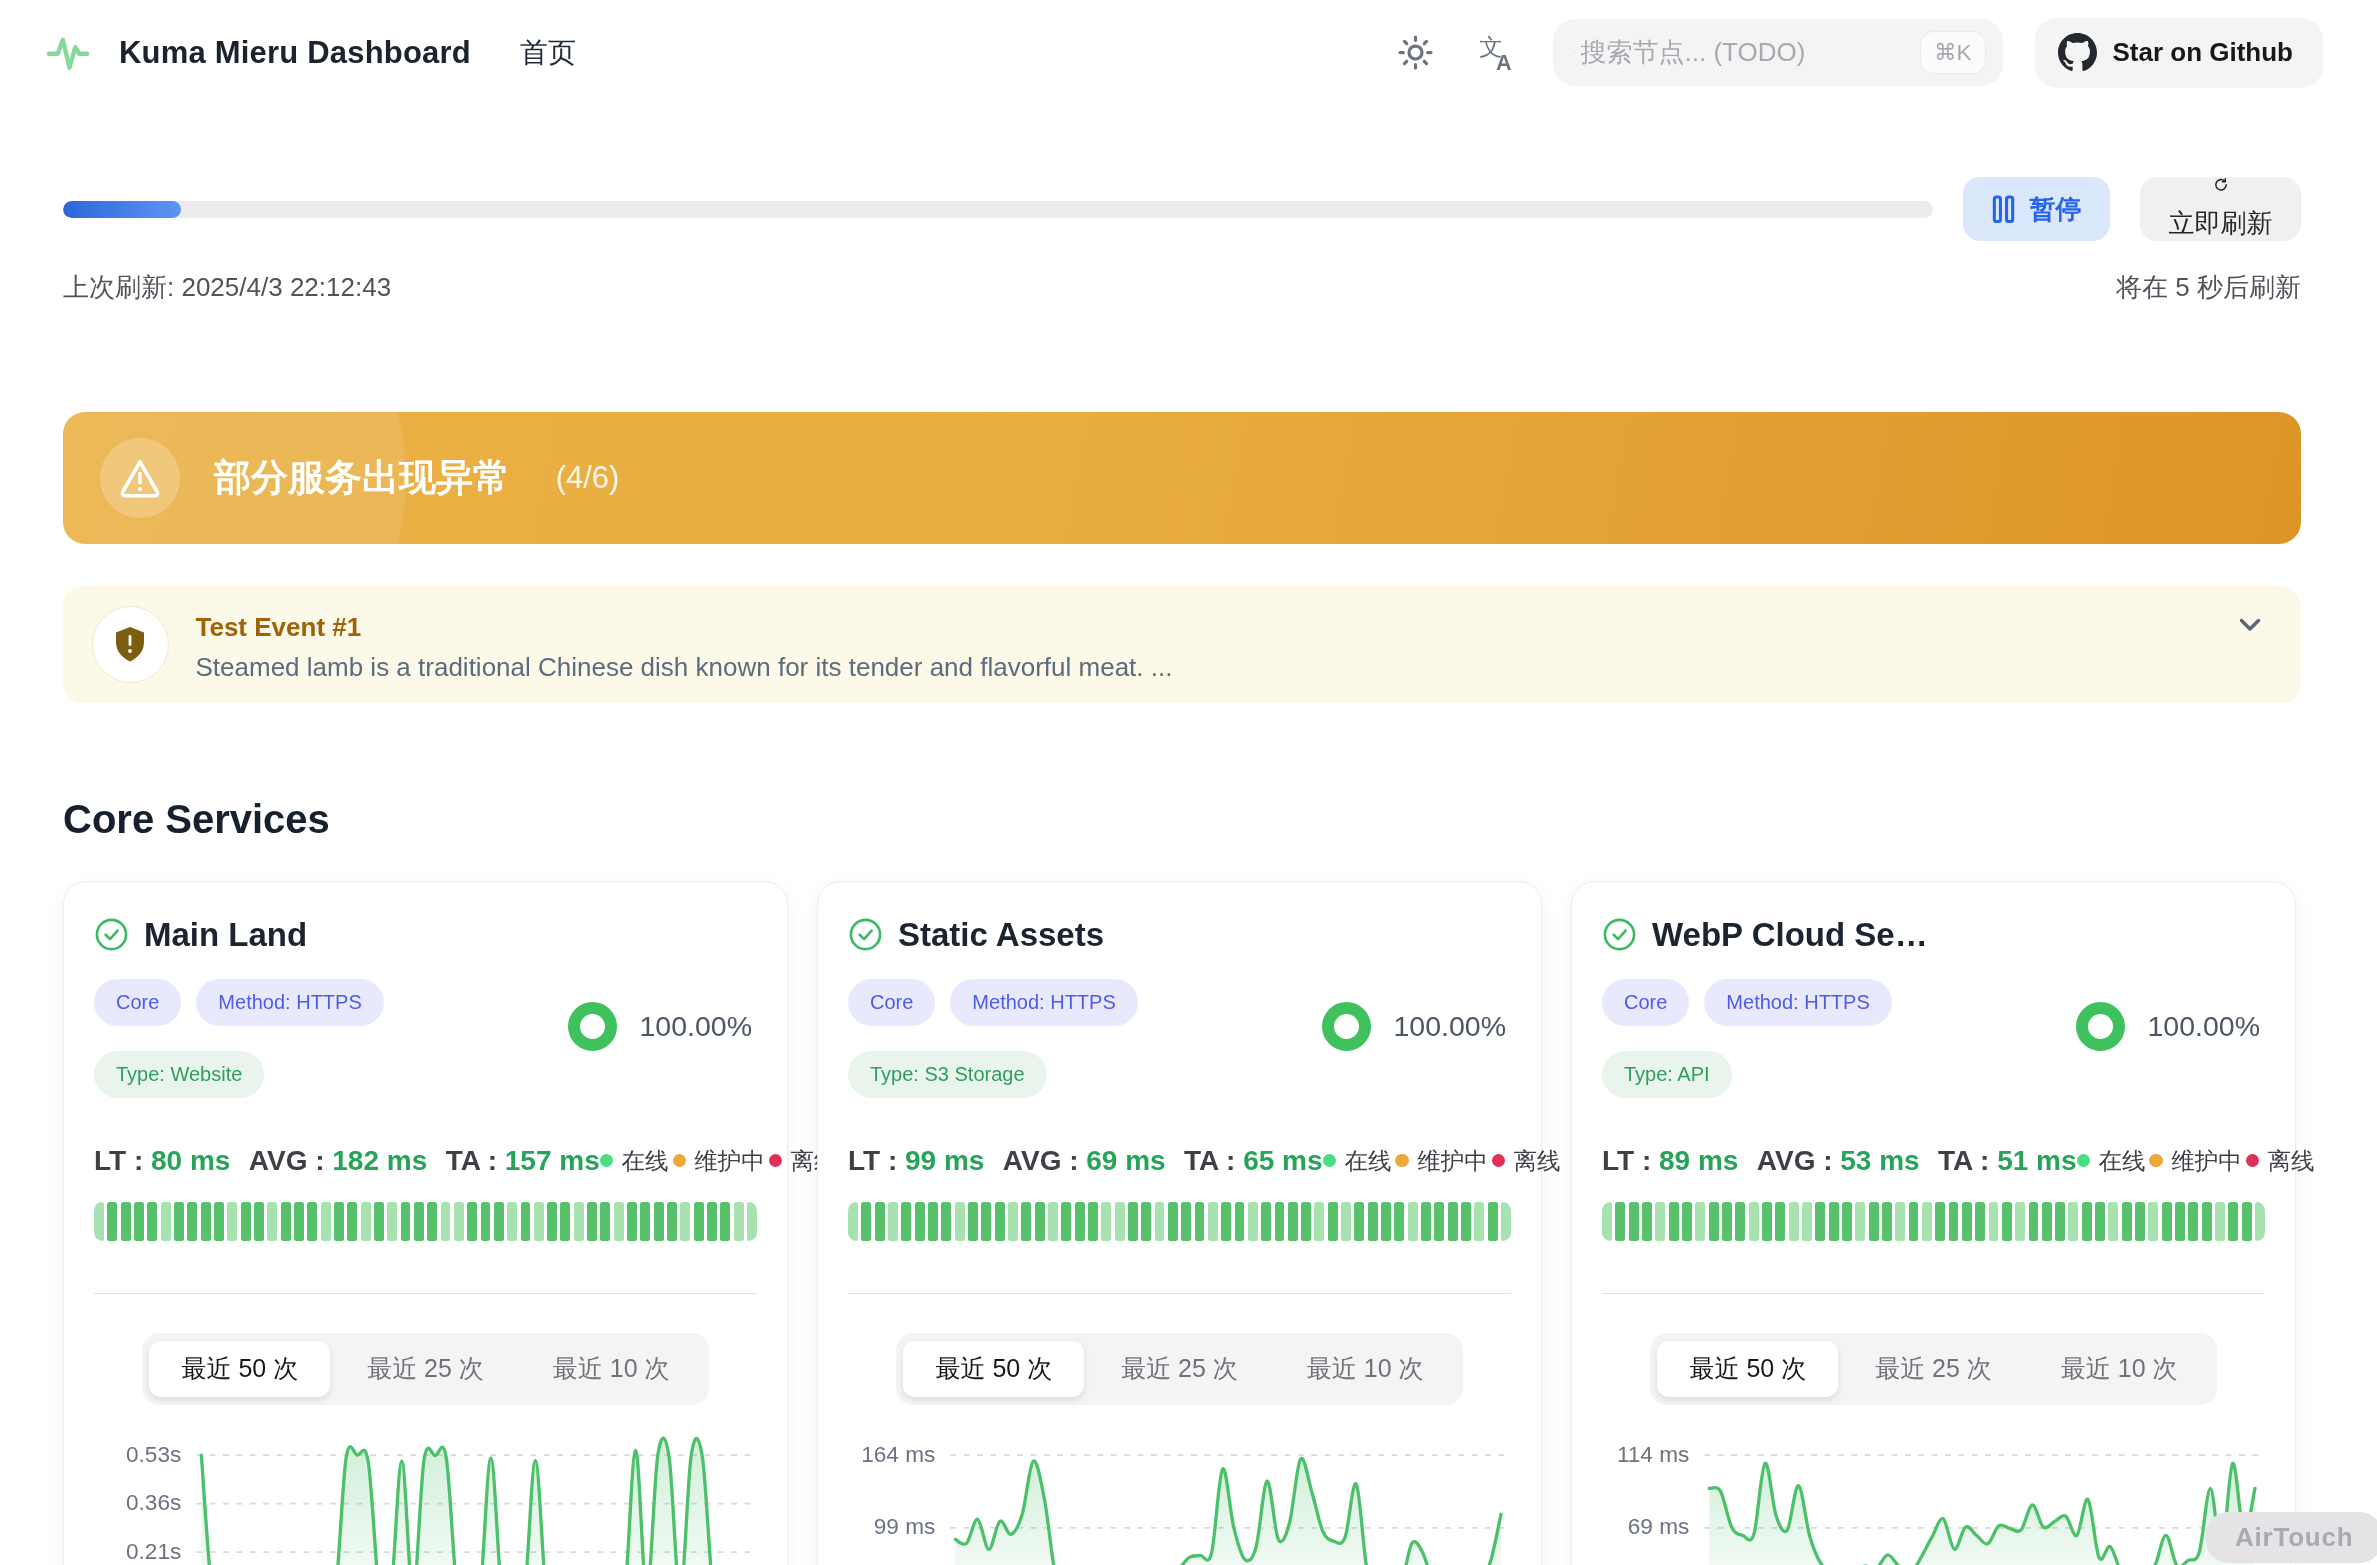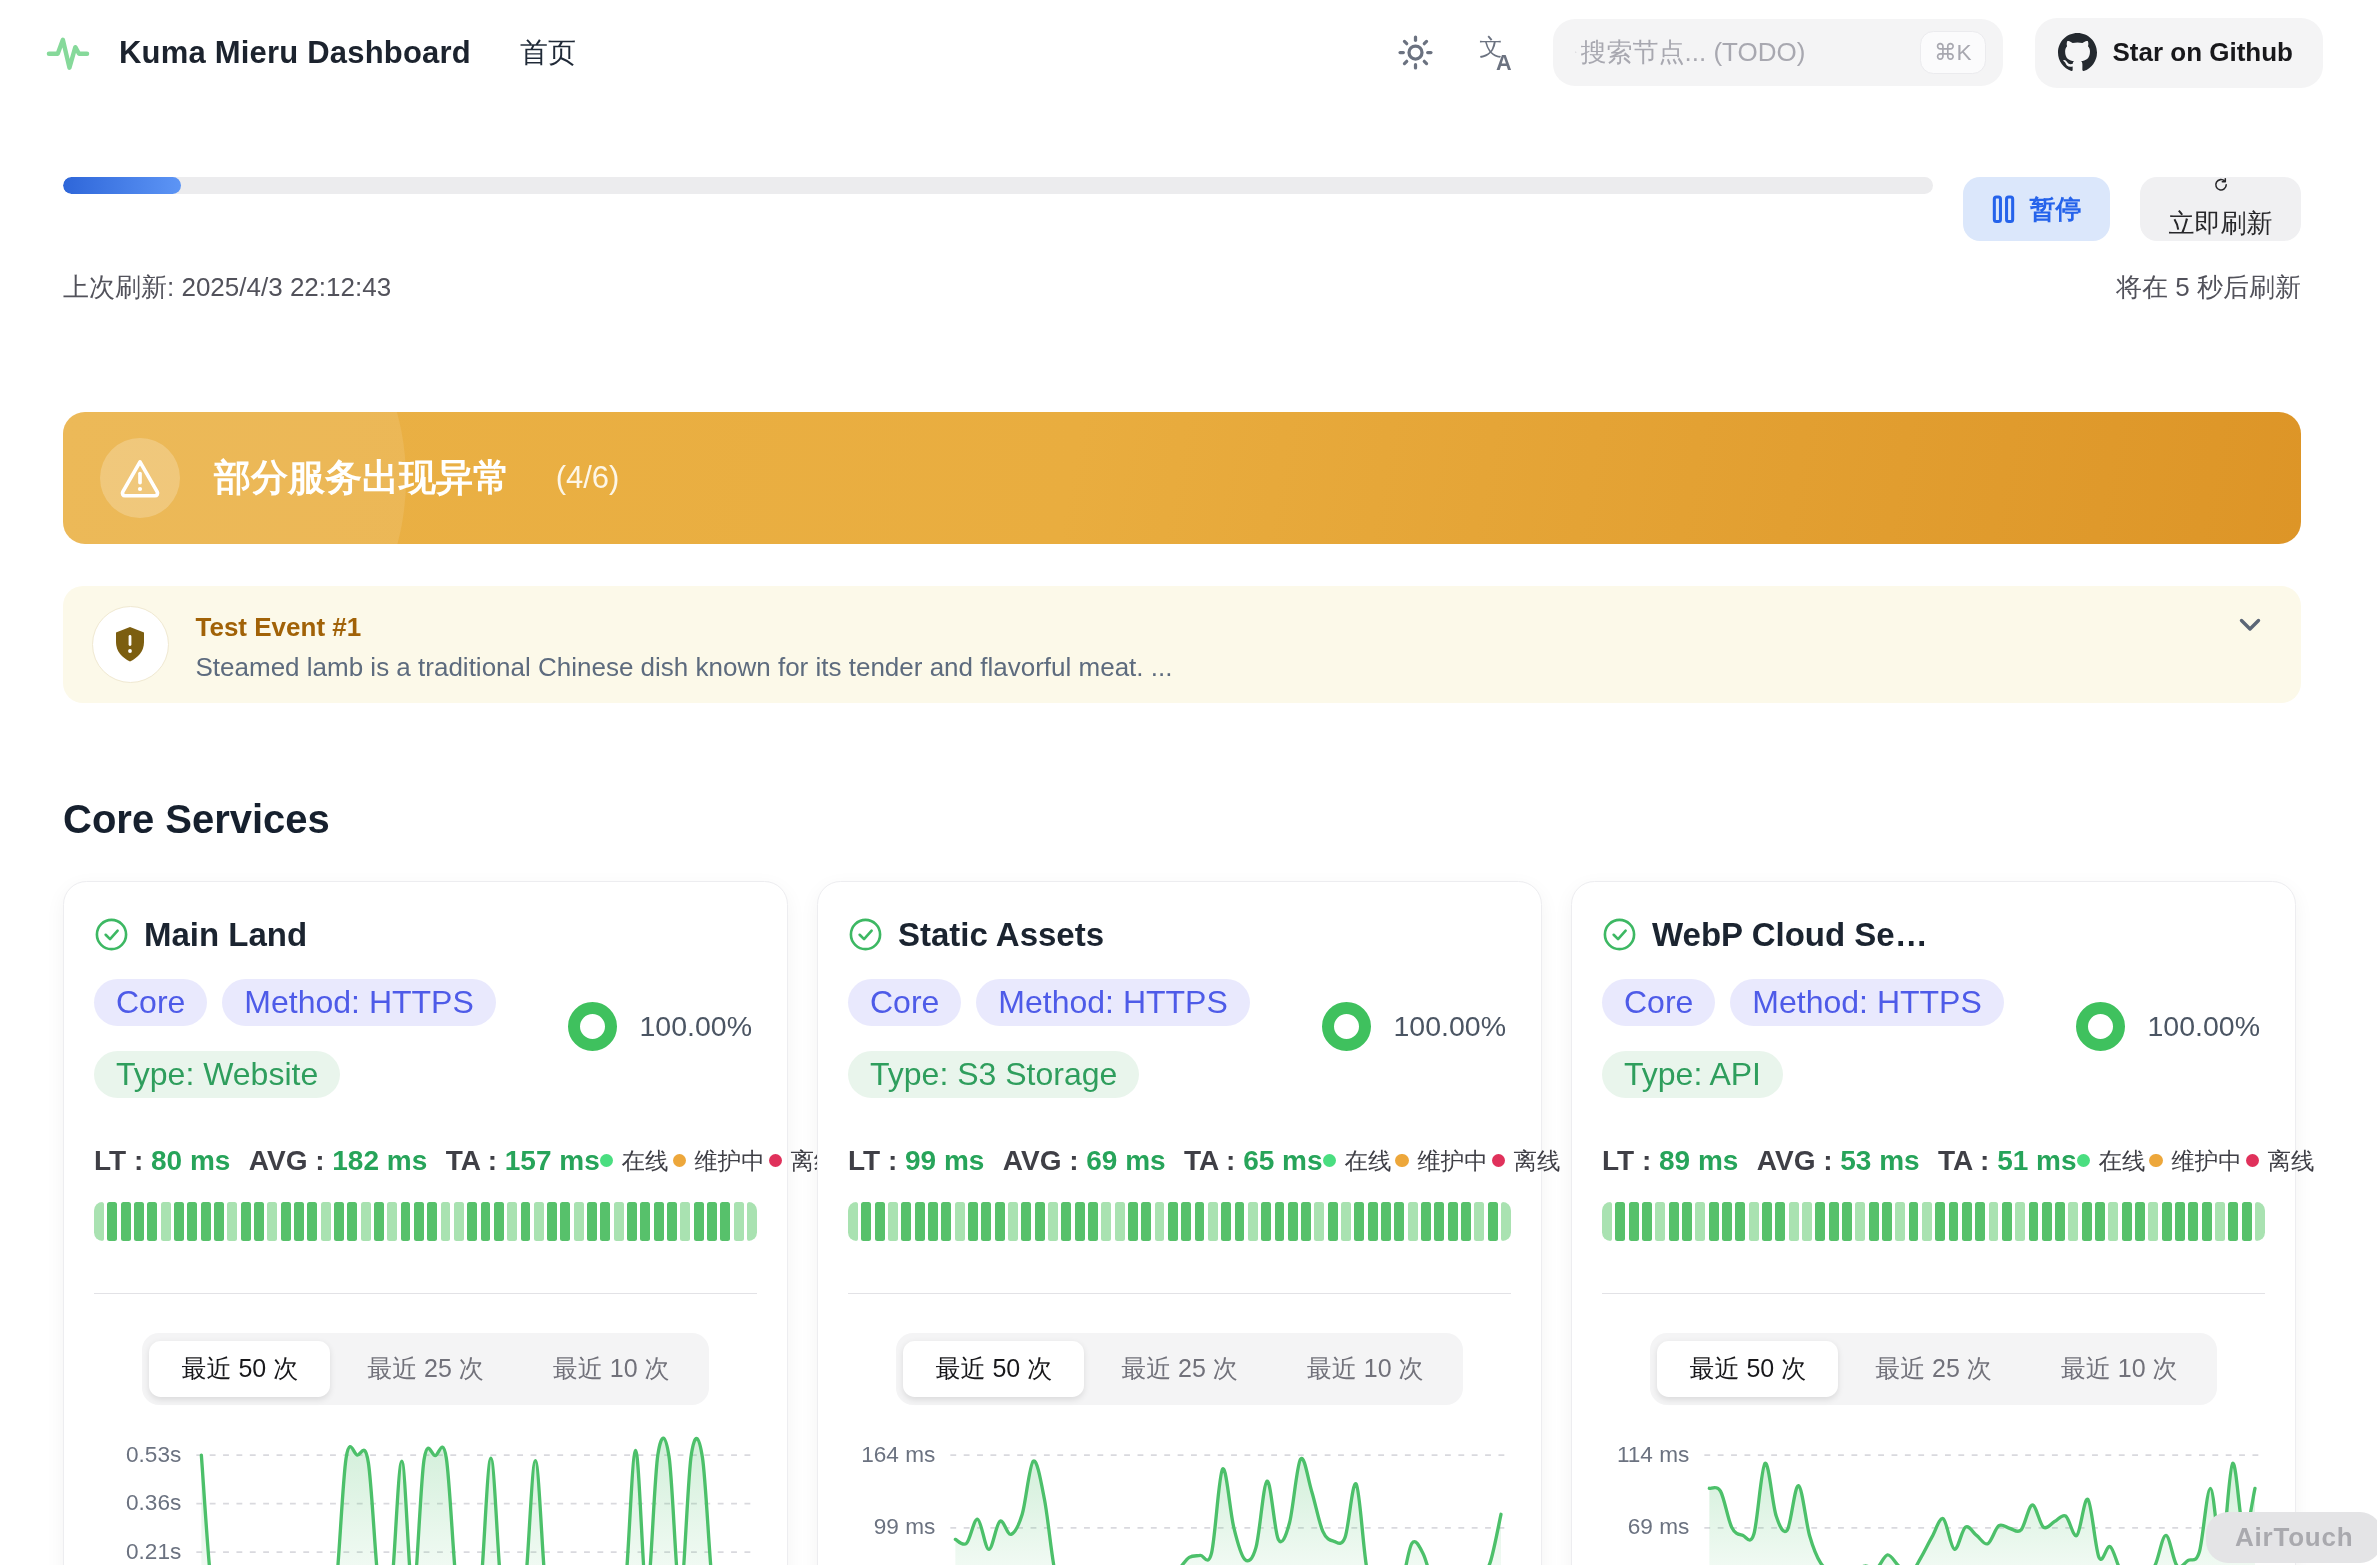--- a/index.html
+++ b/index.html
@@ -36,21 +36,21 @@
     font-size: 22.6px; color: #a8a8b0; background: #fbfbfc;
     border: 1.7px solid #ebebee; border-radius: 13.4px; padding: 6.7px 13.4px; white-space: nowrap;
   }
   .star-btn {
     height: 70px; background: #f4f4f5; border: none; border-radius: 22px; cursor: pointer;
     display: flex; align-items: center; gap: 15px; padding: 0 30px 0 23.5px;
     font-size: 26px; font-weight: 600; color: #18181b; font-family: inherit;
   }
   
   .container { padding: 0 76px 0 63px; }
-  .refresh-row { margin-top: 72px; display: flex; gap: 30px; }
+  .refresh-row { margin-top: 72px; display: flex; align-items: center; gap: 30px; }
   .progress-track {
     flex: 1; height: 17px; background: #ececee; border-radius: 8.4px; overflow: hidden;
     cursor: default;
   }
   .progress-fill {
     height: 100%; border-radius: 8.4px;
     background: linear-gradient(90deg,#2e66d9,#5d95f5);
   }
   .pause-btn {
     height: 64px; padding: 0 28.5px; border: none; border-radius: 17px; cursor: pointer;
@@ -104,21 +104,21 @@
     padding: 34px 30px 37px 30px;
   }
   .card-top { display: flex; }
   .card-left { flex: 1; min-width: 0; text-align: center; }
   .card-title-row { display: flex; align-items: center; gap: 15px; }
   .card-title { font-size: 33px; font-weight: 700; color: #1b2430; white-space: nowrap;
     overflow: hidden; }
   .badges-row { display: flex; gap: 15px; margin-top: 25px; }
   .badge {
     display: inline-flex; align-items: center; height: 47px; padding: 0 22px;
-    border-radius: 23.5px; font-size: 32px; font-weight: 500; white-space: nowrap;
+    border-radius: 23.5px; font-size: 20px; font-weight: 500; white-space: nowrap;
   }
   .badge-indigo { background: #e9e9fd; color: #4e5be8; }
   .badge-green { background: #e9f5ec; color: #2f9e5d; }
   .card-right { flex: none; display: flex; align-items: center; gap: 22px; margin-top: 40px; padding-right: 5px; }
   .donut { width: 49px; height: 49px; border-radius: 50%; border: 12.6px solid #3fc15e; }
   .uptime { font-size: 28.5px; color: #4b5563; }
   
   .stats-row { margin-top: 47px; display: flex; align-items: center; justify-content: space-between; }
   .stats { font-size: 28px; font-weight: 600; color: #3f3f46; display: flex; gap: 18.4px; white-space: nowrap; }
   .stat-val { color: #27a45a; }

